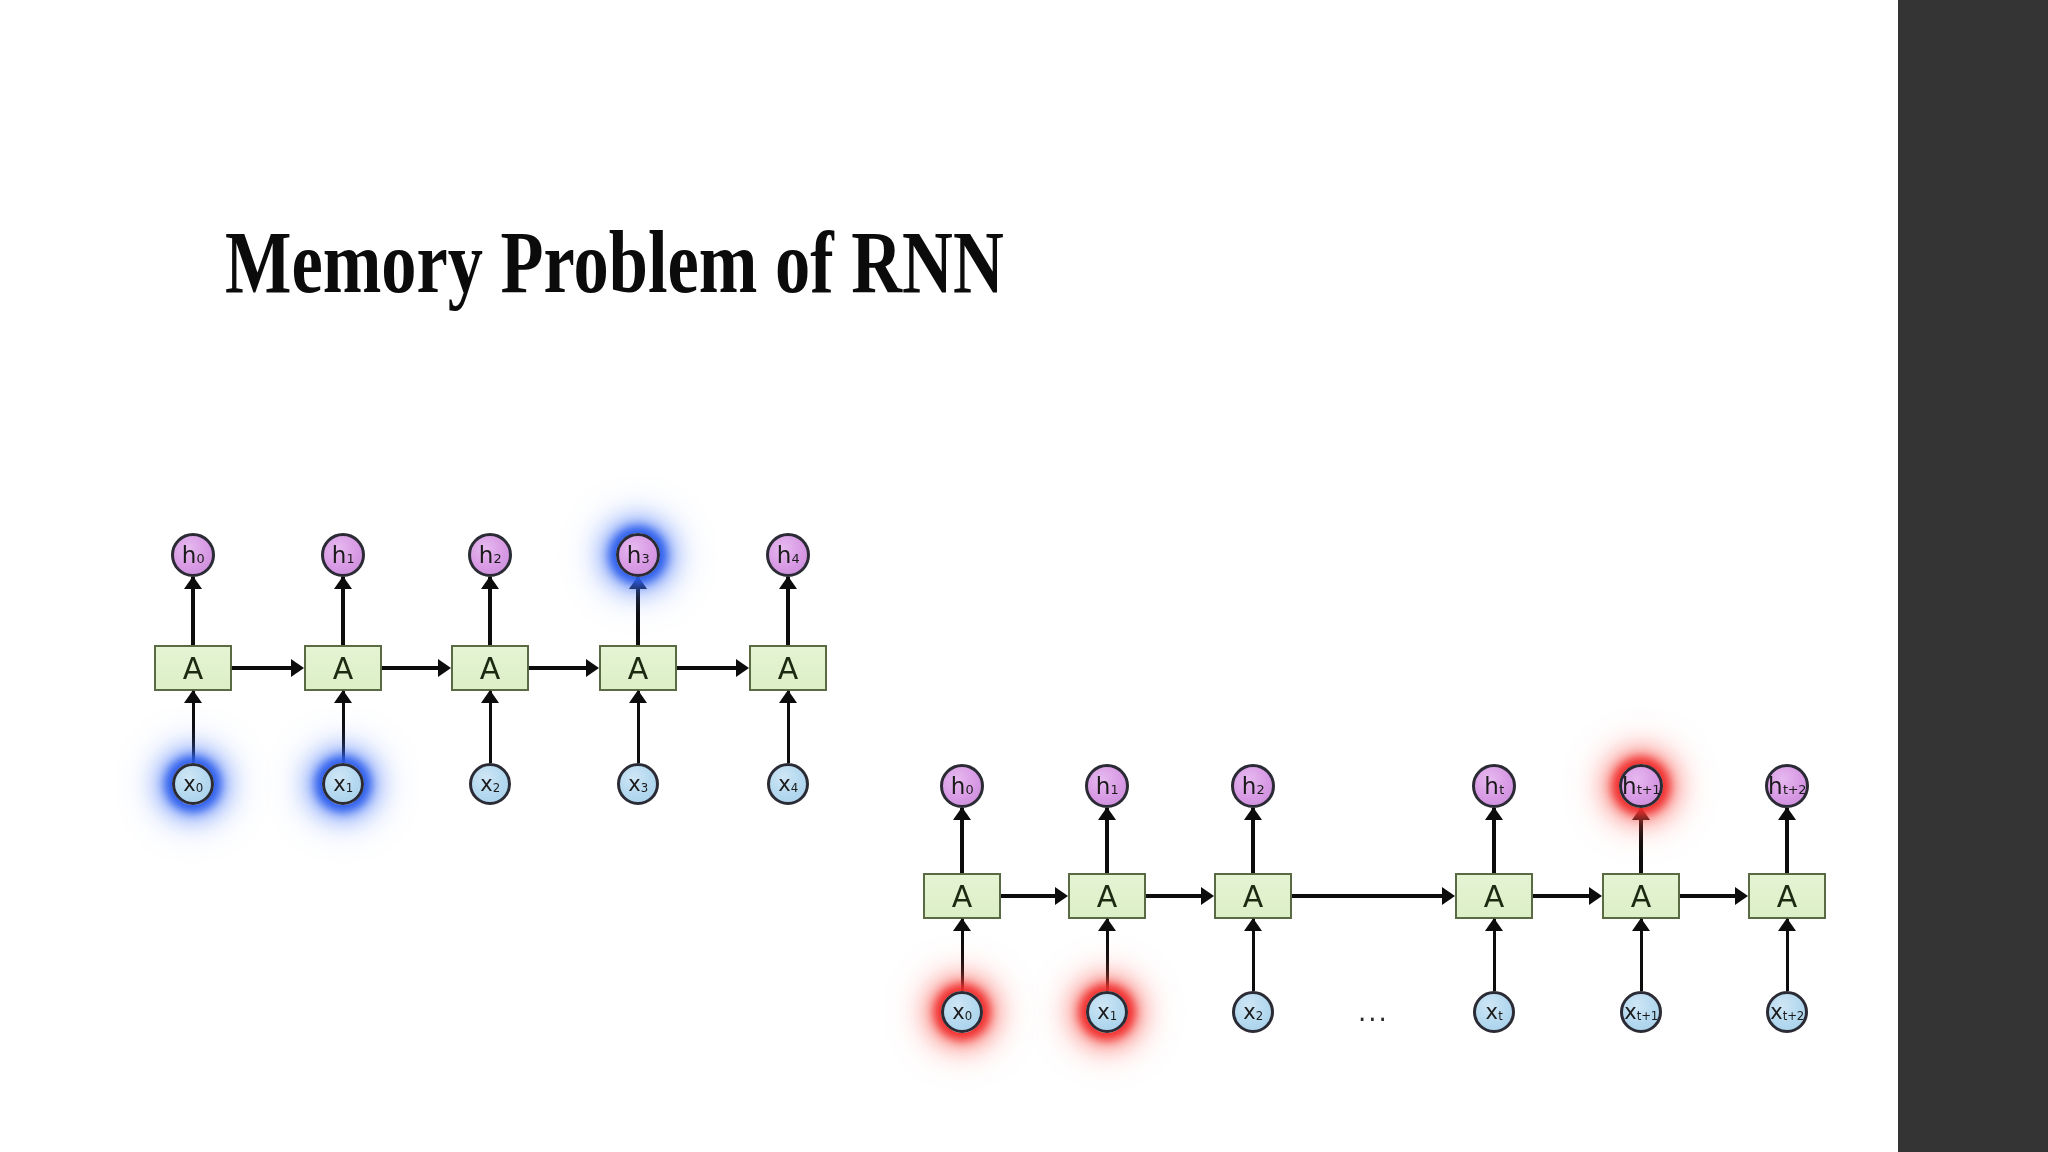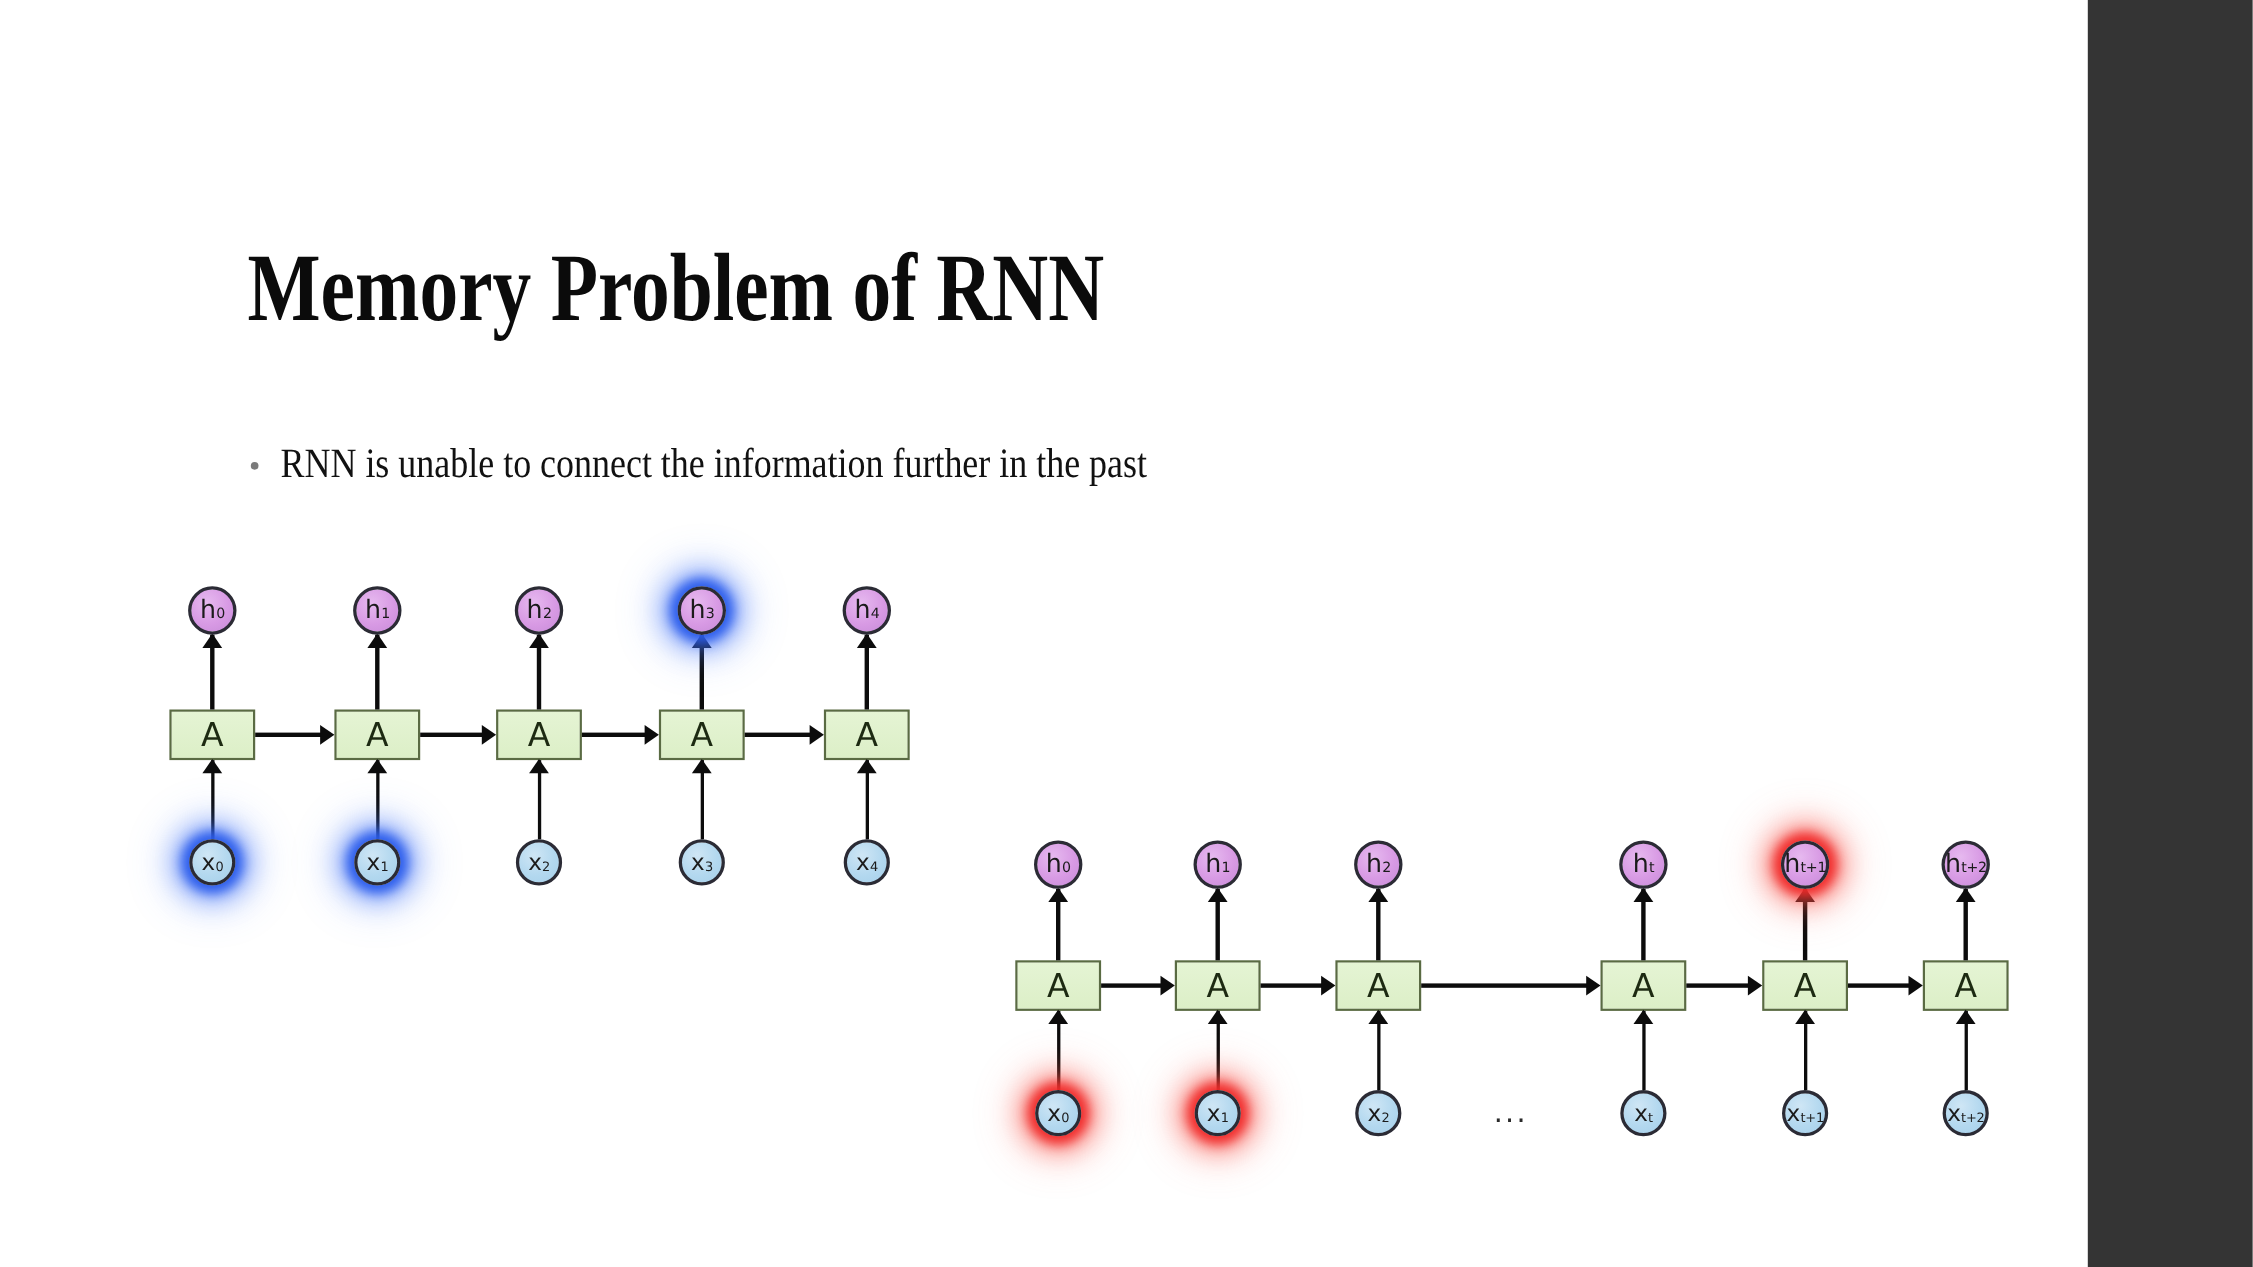--- a/index.html
+++ b/index.html
@@ -185,24 +185,20 @@
 </head>
 <body>
 
 <div id="slide">
 
   <div id="right-bar"></div>
 
   <h1 id="title">Memory Problem of RNN</h1>
 
 
-  <div class="bullet-row" id="bullet-1">
-    <span class="bullet-dot"></span>
-    <span class="bullet-text">RNN is unable to connect the information further in the past</span>
-  </div>
 
   <div class="diagram" id="diagram-left" style="left:0; top:0; width:700px; height:400px;">
       <div class="node a-node" style="left:154px; top:645px;">A</div>
       <div class="edge-v" style="left:191px; top:577px; height:68px;"></div>
       <div class="arrow-up" style="left:184px; top:576px;"></div>
       <div class="plain-v" style="left:191.5px; top:691px; height:72px;"></div>
       <div class="arrow-up" style="left:184px; top:690px;"></div>
       <div class="node h-node" style="left:171px; top:533px;">h<span class="sub">0</span></div>
       <div class="node x-node glow-blue" style="left:172px; top:763px;">x<span class="sub">0</span></div>
       <div class="node a-node" style="left:304px; top:645px;">A</div>

